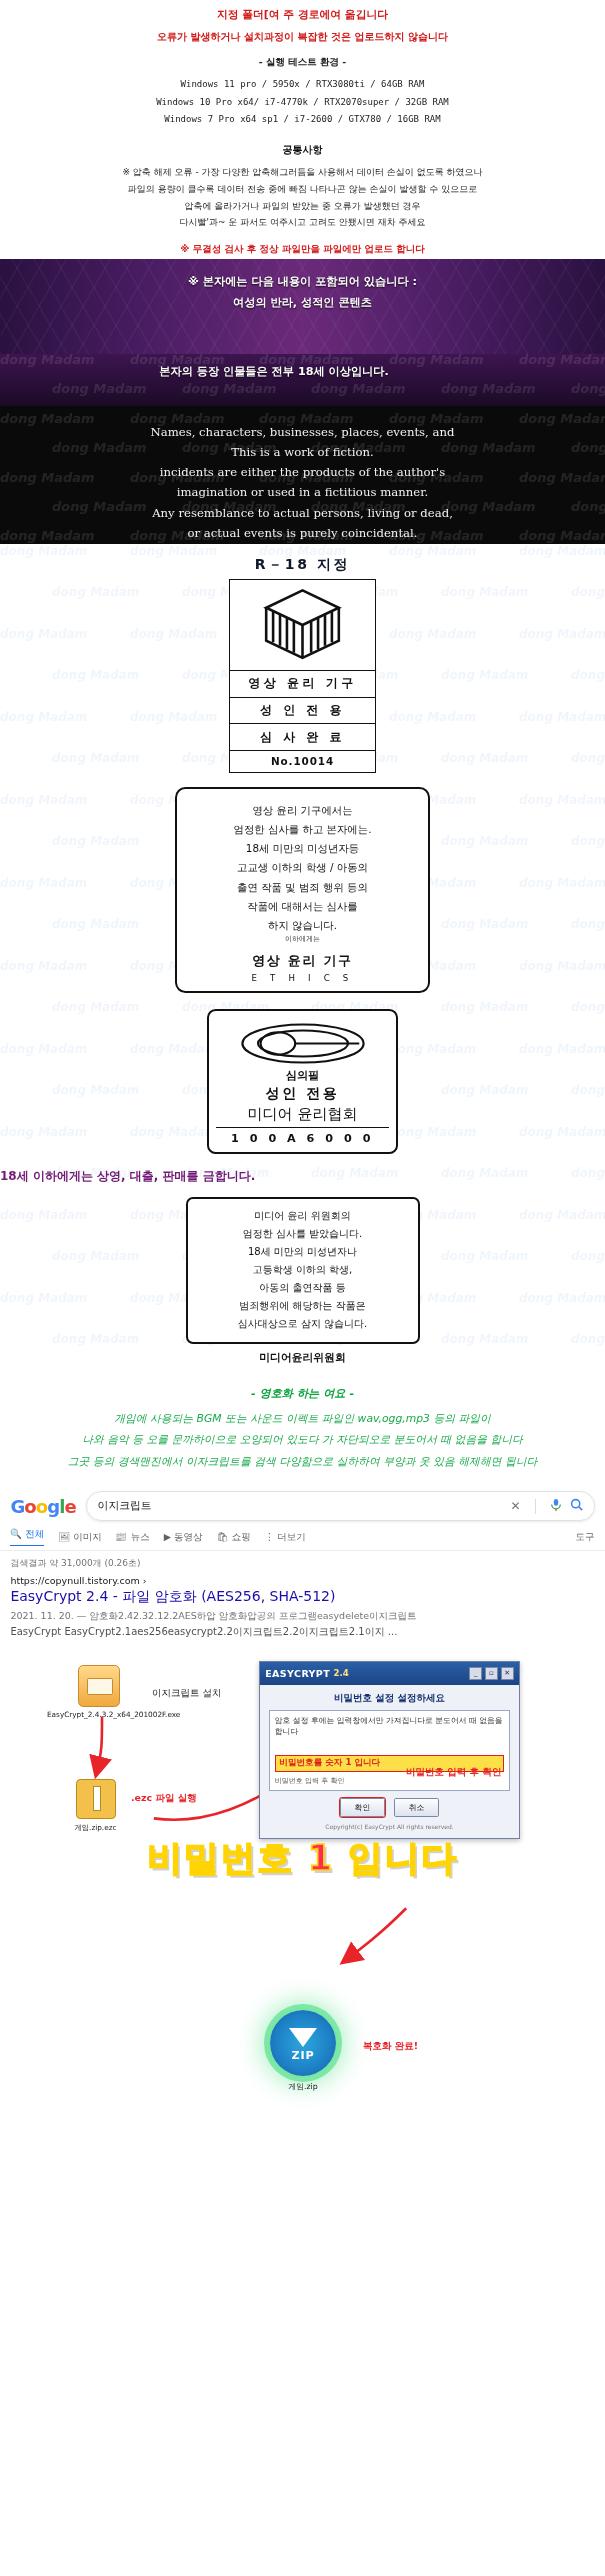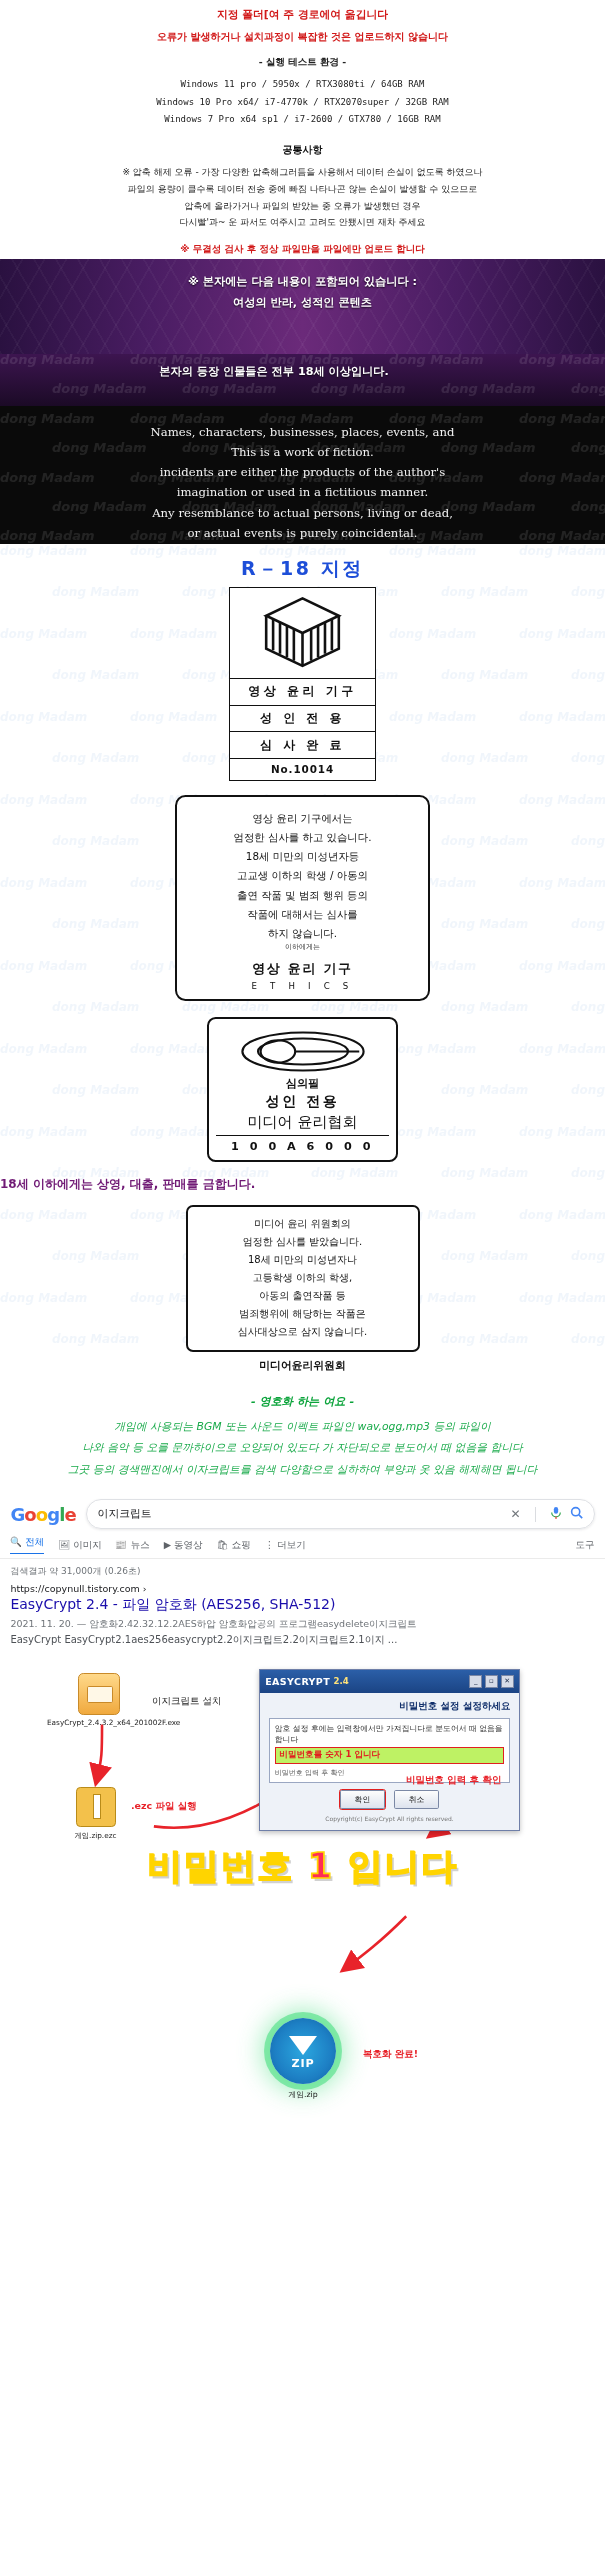--- a/index.html
+++ b/index.html
@@ -84,22 +84,22 @@
     overflow:hidden;
   }
   .wm-layer{
     position:absolute;inset:0;pointer-events:none;overflow:hidden;opacity:.16;
   }
   .wm-layer span{
     position:absolute;color:#a9c7e8;font-size:12px;font-weight:bold;font-style:italic;
     white-space:nowrap;
   }
   .mk-title{
-    position:relative;text-align:center;font-size:19px;font-weight:bold;letter-spacing:2.6px;
-    color:#1d4ed8;margin-bottom:5.2px;
+    position:relative;text-align:center;font-size:14px;font-weight:bold;letter-spacing:2.6px;
+    color:#0f172a;margin-bottom:5.2px;
   }
   .box1{
     position:relative;width:145px;margin:1.7px auto 0;border:1.7px solid #111;background:#fff;
   }
   .box1 .cube{height:90px;display:flex;align-items:center;justify-content:center;}
   .box1 .r{border-top:1.7px solid #111;text-align:center;font-size:12px;font-weight:bold;
     padding:4.3px 0;letter-spacing:3.5px;}
   .box1 .r.small{font-size:10.4px;letter-spacing:0.9px;}
 
   .box2{
@@ -195,24 +195,24 @@
     background:#eef2f8;box-shadow:0 1.7px 5.2px rgba(0,0,0,.25);
   }
   .ezc-tb{height:22.5px;background:linear-gradient(180deg,#2b5fa8,#1b4484);
     display:flex;align-items:center;padding:0 5.2px;}
   .ezc-logo{color:#fff;font-size:9.5px;font-weight:bold;letter-spacing:0.4px;}
   .ezc-ver{color:#ffe27a;font-size:8.6px;margin-left:3.5px;font-weight:bold;}
   .ezc-btns{margin-left:auto;display:flex;gap:2.6px;}
   .ezc-btns i{display:block;width:11.2px;height:11.2px;background:#d6dce8;border:0.9px solid #7b88a5;font-style:normal;
     font-size:7px;line-height:10.4px;text-align:center;color:#26344f;}
   .ezc-body{padding:7px 8.6px 8.6px;}
-  .ezc-h{text-align:right;font-size:9.5px;color:#12306b;font-weight:bold;}
+  .ezc-h{text-align:center;font-size:9.5px;color:#12306b;font-weight:bold;}
   .ezc-pwrow{margin-top:5.2px;background:#fff;border:0.9px solid #9aa7c2;padding:4.3px 5.2px;}
   .ezc-pwlbl{font-size:7.8px;color:#333;}
-  .ezc-pwbox{margin-top:2px;border:1.7px solid #e02020;background:#bef264;height:14.7px;
+  .ezc-pwbox{margin-top:18px;border:1.7px solid #e02020;background:#fde047;height:14.7px;
     display:flex;align-items:center;padding:0 3.5px;}
   .ezc-pwval{color:#e02020;font-size:8.6px;font-weight:bold;}
   .ezc-note{font-size:7px;color:#555;margin-top:4.3px;}
   .ezc-row2{display:flex;justify-content:center;gap:8.6px;margin-top:7px;}
   .ezc-ok{border:0.9px solid #7b88a5;background:linear-gradient(180deg,#fdfdfd,#dde3ee);
     font-size:7.8px;padding:2.6px 14px;border-radius:1.7px;}
   .ezc-ok.hl{outline:1.7px solid #e02020;outline-offset:0.9px;}
   .ezc-cancel{border:0.9px solid #7b88a5;background:linear-gradient(180deg,#fdfdfd,#dde3ee);
     font-size:7.8px;padding:2.6px 14px;border-radius:1.7px;}
   .ezc-foot{font-size:6px;color:#777;text-align:center;margin-top:6px;}
@@ -455,21 +455,21 @@
       </div>
       <div class="r">영상 윤리 기구</div>
       <div class="r">성 인 전 용</div>
       <div class="r">심 사 완 료</div>
       <div class="r small">No.10014</div>
     </div>
 
     <div class="box2">
       <div class="txt">
         <div>영상 윤리 기구에서는</div>
-        <div>엄정한 심사를 하고 있습니다.</div>
+        <div>엄정한 심사를 하고 본자에는.</div>
         <div>18세 미만의 미성년자등</div>
         <div>고교생 이하의 학생 / 아동의</div>
         <div>출연 작품 및 범죄 행위 등의</div>
         <div>작품에 대해서는 심사를</div>
         <div>하지 않습니다.</div>
       </div>
       <div class="sub">이하에게는</div>
       <div class="org">영상 윤리 기구</div>
       <div class="eth">E T H I C S</div>
     </div>

